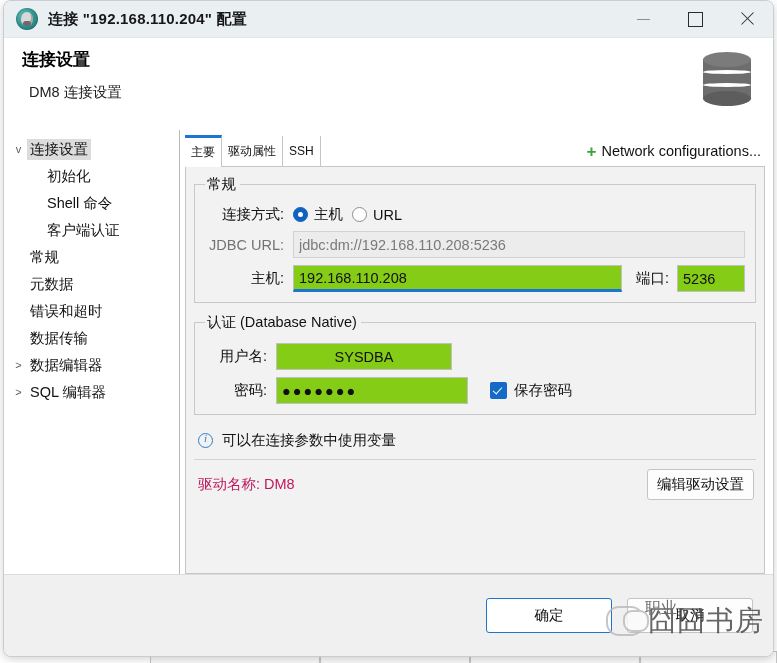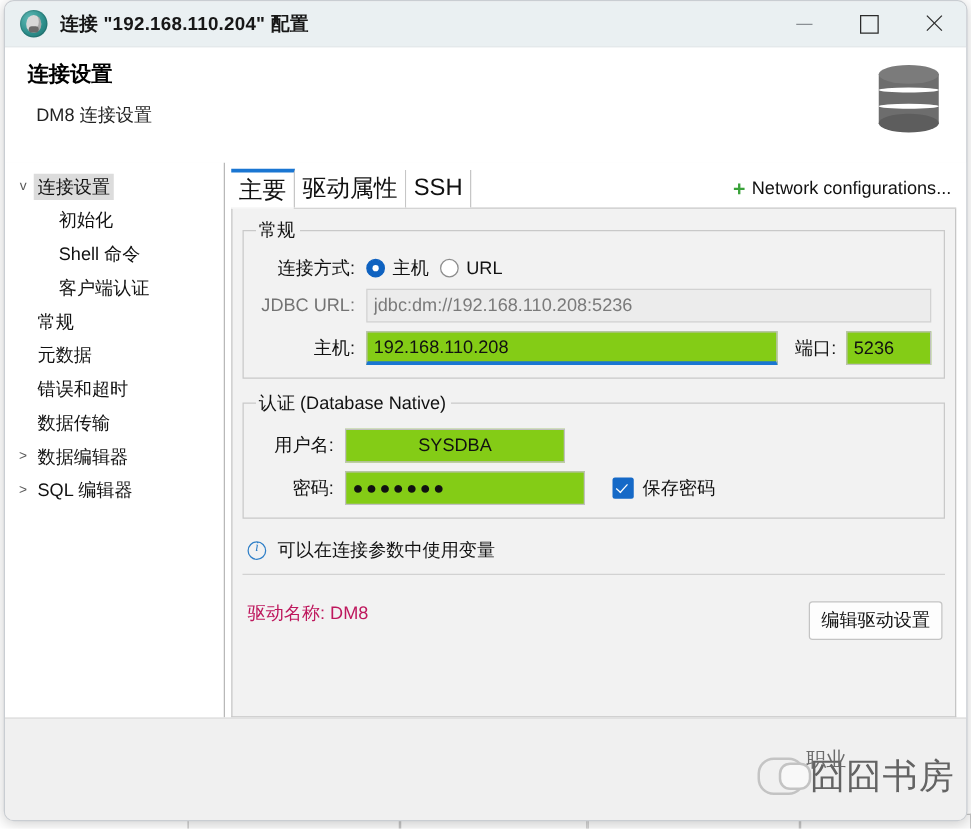--- a/index.html
+++ b/index.html
@@ -231,21 +231,21 @@
     align-items: stretch;
     height: 30px;
     flex: 0 0 auto;
     border-bottom: 1px solid #c6c6c6;
     position: relative;
   }
   .tab {
     display: flex;
     align-items: center;
     padding: 0 6px;
-    font-size: 19px;
+    font-size: 12px;
     color: #111;
     border-right: 1px solid #c6c6c6;
     background: #ffffff;
     cursor: default;
     position: relative;
   }
   .tab.active {
     border-top: 3px solid #1a76d2;
     margin-top: -1px;
     background: #ffffff;
@@ -440,21 +440,21 @@
     background: #fdfdfd;
     border: 1px solid #c4c4c4;
     border-radius: 3px;
     padding: 5px 11px;
     cursor: default;
   }
   .btn.default {
     border: 1.6px solid #1a76d2;
     background: #ffffff;
   }
-  .btn-driver { margin-left: auto; padding: 5px 9px; margin-top: 12px; }
+  .btn-driver { margin-left: auto; padding: 5px 9px; }
 
   
   .footer {
     flex: 0 0 auto;
     height: 82px;
     background: #f0f0f0;
     border-top: 1px solid #dcdcdc;
     display: flex;
     align-items: center;
     padding: 0 20px;
@@ -688,20 +688,24 @@
         <div class="driver-row">
           <span class="driver-text">驱动名称: DM8</span>
           <button class="btn btn-driver">编辑驱动设置</button>
         </div>
 
       </div>
     </div>
   </div>
 
   <div class="footer">
+    <div class="footer-right">
+      <button class="btn default btn-ok">确定</button>
+      <button class="btn btn-cancel">取消</button>
+    </div>
     <div class="watermark">
       <span class="wm-logo"></span>
       <span class="wm-text">囧囧书房</span>
       <span class="wm-text-small">职业</span>
     </div>
   </div>
 
 </div>
 
 </body></html>

